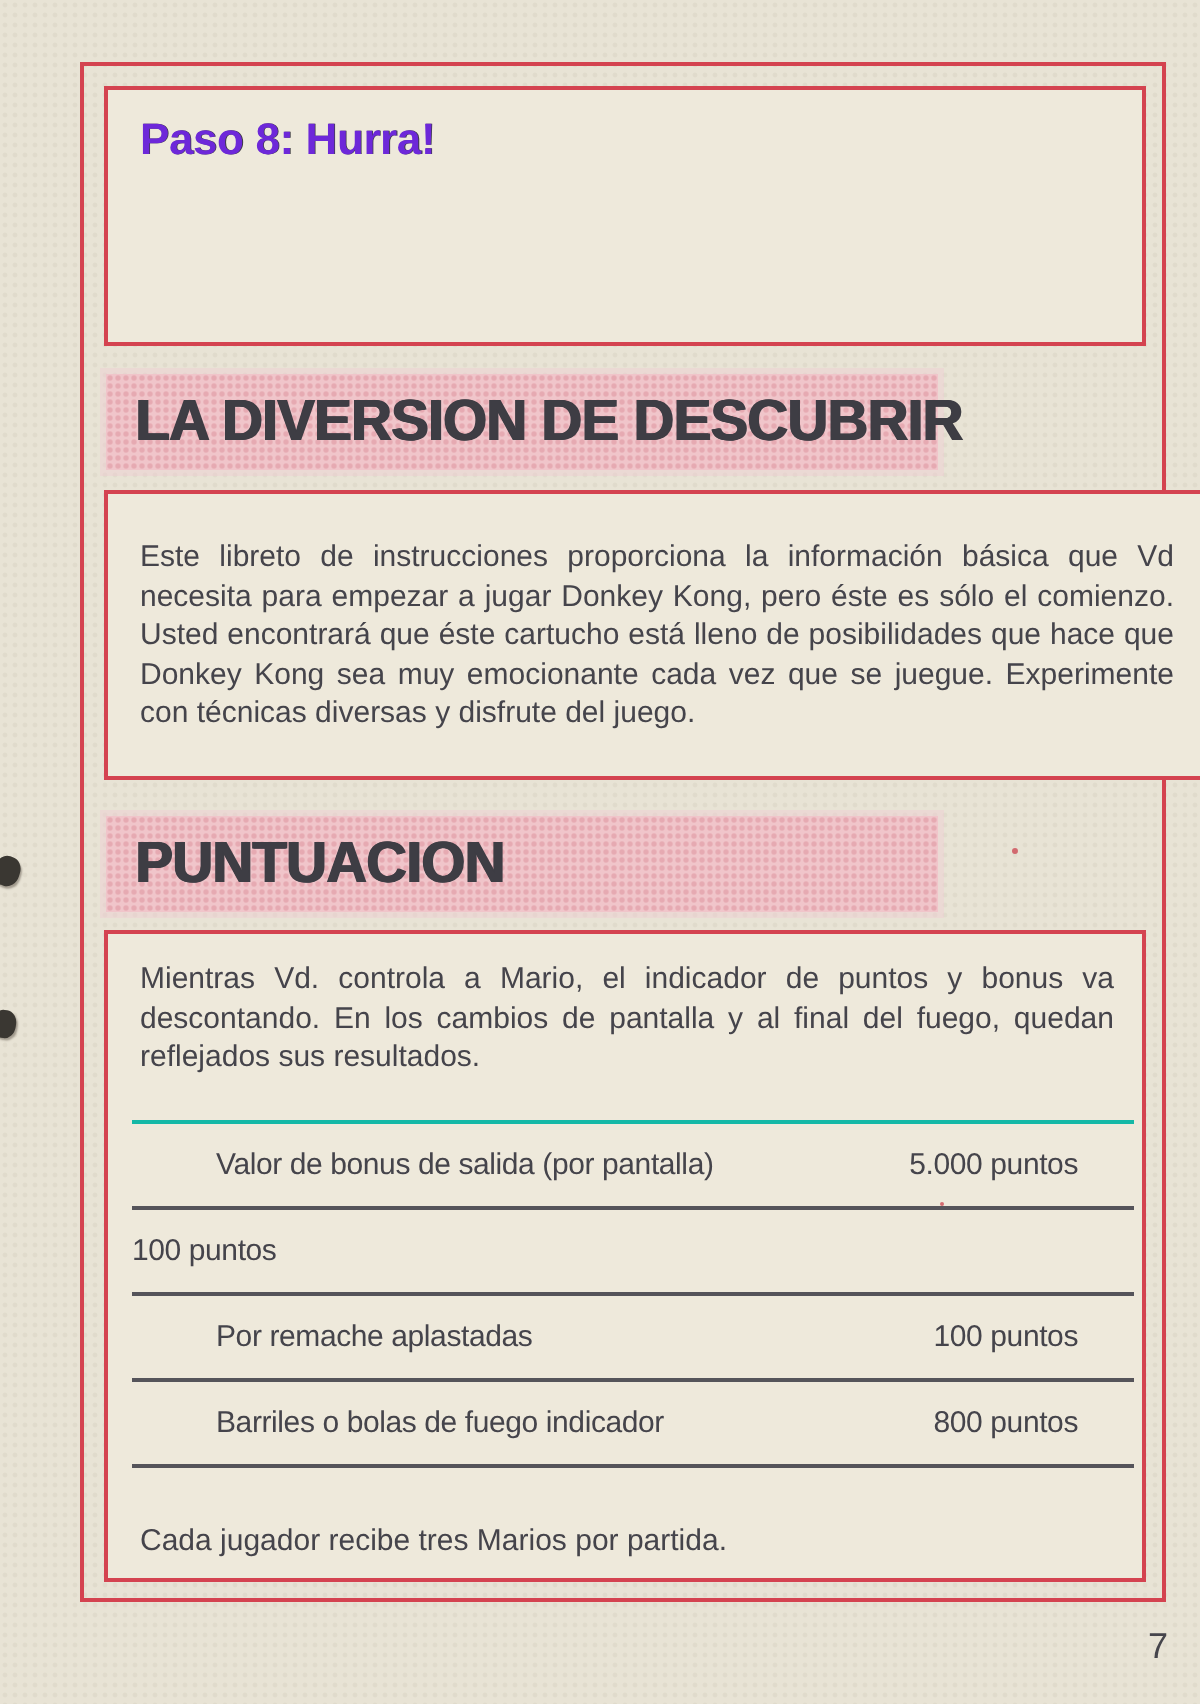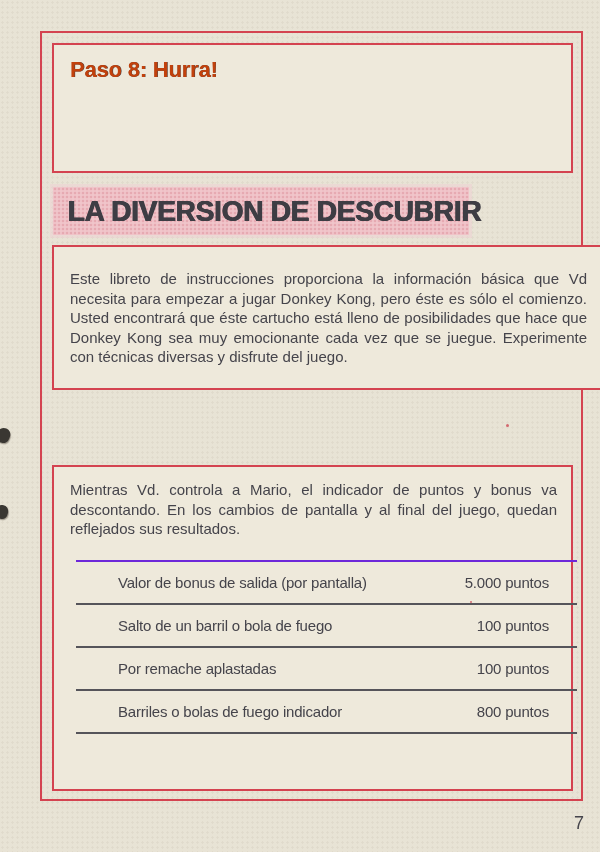--- a/index.html
+++ b/index.html
@@ -40,35 +40,35 @@
     padding-left:15px;
     font-size:29px;font-weight:bold;
     color:#3e3d44;
     letter-spacing:-.3px;
     text-shadow:.7px 0 0 #3e3d44,-.3px 0 0 #3e3d44;
     transform:scaleX(.97);transform-origin:left center;
     white-space:nowrap;
   }
   .section-title{
     margin:0;padding:12px 14px 0 16px;
-    font-size:22px;font-weight:bold;color:#c2410c;
+    font-size:22px;font-weight:bold;color:#6d28d9;
     letter-spacing:-.2px;
     text-shadow:.4px 0 0 #3e3d44;
   }
   .body-text{
     margin:0;padding:5px 14px 0 16px;
     font-size:15px;line-height:19.5px;
     text-align:justify;
     color:#45444b;
   }
   .body-text.first{padding-top:22px;}
   .body-text.box3{padding-top:13px;}
   .score-table{
-    position:absolute;left:22px;top:93px;width:501px;
-    border-top:2px solid #6d28d9;
+    position:absolute;left:12px;top:93px;width:501px;
+    border-top:2px solid #14b8a6;
   }
   .trow{
     display:flex;align-items:center;justify-content:space-between;
     height:41px;
     border-bottom:2px solid #55545a;
     font-size:15px;color:#45444b;
   }
   .tlabel{padding-left:42px;letter-spacing:-.2px;}
   .tvalue{padding-right:28px;letter-spacing:-.2px;}
   .table-note{
@@ -103,43 +103,46 @@
   </div>
 
   <div class="banner banner-diversion">
     <span class="banner-text">LA DIVERSION DE DESCUBRIR</span>
   </div>
 
   <div class="rbox box-diversion">
     <p class="body-text first">Este libreto de instrucciones proporciona la información básica que Vd necesita para empezar a jugar Donkey Kong, pero éste es sólo el comienzo. Usted encontrará que éste cartucho está lleno de posibilidades que hace que Donkey Kong sea muy emocionante cada vez que se juegue. Experimente con técnicas diversas y disfrute del juego.</p>
   </div>
 
+  <div class="banner banner-puntuacion">
+    <span class="banner-text">PUNTUACION</span>
+  </div>
 
   <div class="rbox box-puntuacion">
-    <p class="body-text box3">Mientras Vd. controla a Mario, el indicador de puntos y bonus va descontando. En los cambios de pantalla y al final del juego, quedan reflejados sus resultados.</p>
+    <p class="body-text box3">Mientras Vd. controla a Mario, el indicador de puntos y bonus va descontando. En los cambios de pantalla y al final del fuego, quedan reflejados sus resultados.</p>
 
     <div class="score-table">
       <div class="trow">
         <span class="tlabel">Valor de bonus de salida (por pantalla)</span>
         <span class="tvalue">5.000 puntos</span>
       </div>
       <div class="trow">
-        <span class="tlabel">Salto de un barril o bola de fuego</span>
         <span class="tvalue">100 puntos</span>
       </div>
       <div class="trow">
         <span class="tlabel">Por remache aplastadas</span>
         <span class="tvalue">100 puntos</span>
       </div>
       <div class="trow">
         <span class="tlabel">Barriles o bolas de fuego indicador</span>
         <span class="tvalue">800 puntos</span>
       </div>
     </div>
 
+    <div class="table-note">Cada jugador recibe tres Marios por partida.</div>
   </div>
 
   <div class="page-number">7</div>
 
   <div class="speck" style="left:506px;top:424px;"></div>
   <div class="speck" style="left:470px;top:601px;width:2px;height:2px;"></div>
 
 </div>
 
 </body></html>

